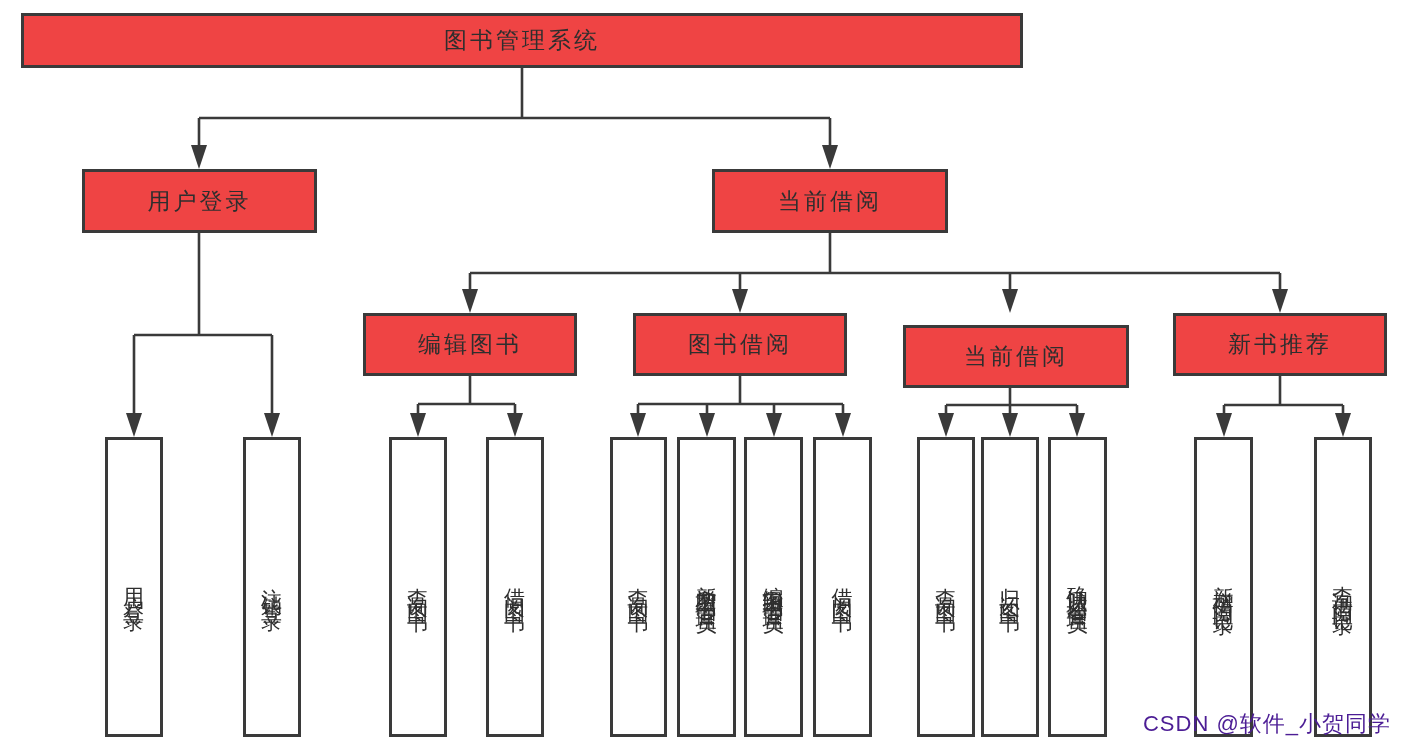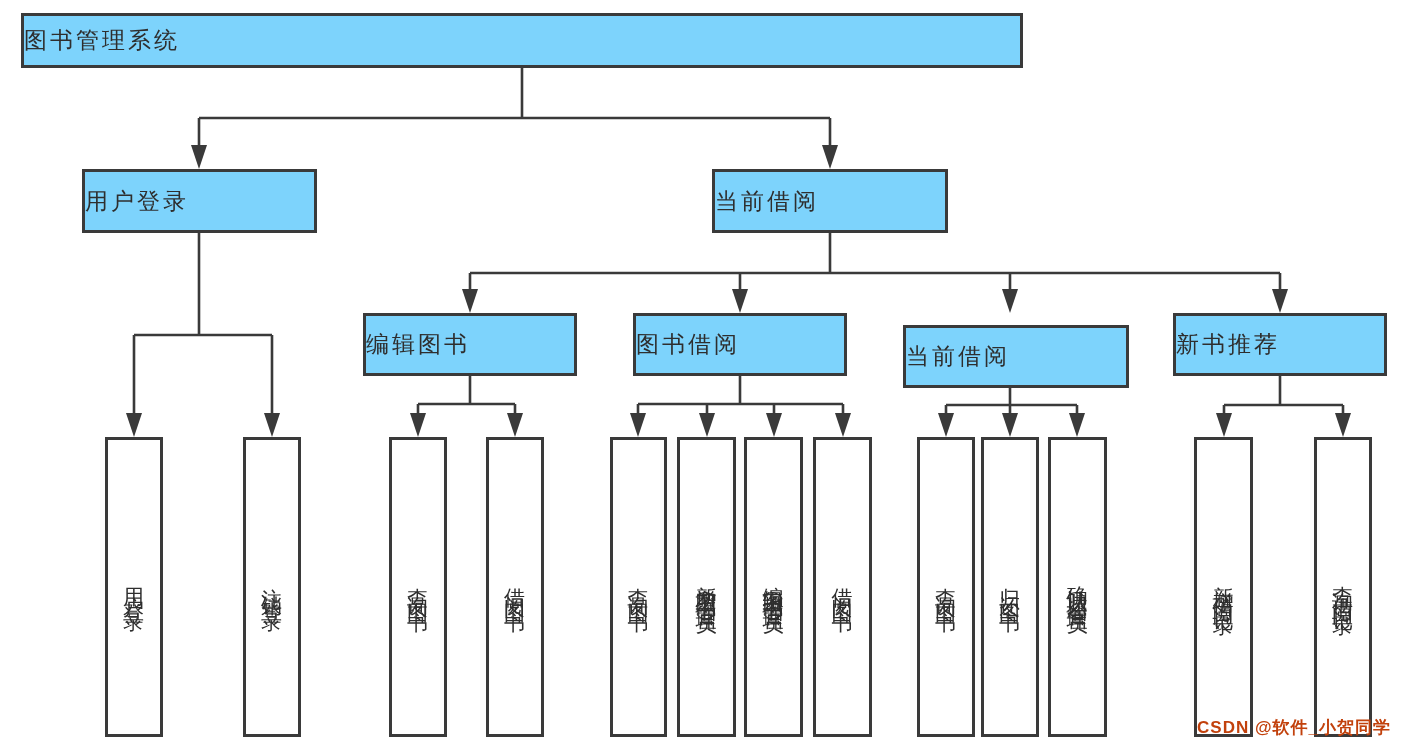--- a/index.html
+++ b/index.html
@@ -2,38 +2,38 @@
 <html><head>
 <meta charset="utf-8">
 <style>
   html,body{margin:0;padding:0;background:#ffffff;}
   .canvas{
     position:relative;width:1405px;height:747px;background:#ffffff;overflow:hidden;
     font-family:"Liberation Sans","DejaVu Sans",sans-serif;color:#2e2e2e;
   }
   .connectors{position:absolute;left:0;top:0;}
   .node{
-    position:absolute;box-sizing:border-box;border:3px solid #3a3a3a;background:#7dd3fc;
-    display:flex;align-items:center;
+    position:absolute;box-sizing:border-box;border:3px solid #3a3a3a;background:#ef4444;
+    display:flex;align-items:center;justify-content:center;
   }
   .node .lbl{
     font-size:23px;letter-spacing:3px;color:#2e2e2e;white-space:nowrap;
   }
   .leaf{
     position:absolute;box-sizing:border-box;border:3px solid #3a3a3a;background:#ffffff;
     width:58px;height:300px;top:437px;
     display:flex;align-items:center;justify-content:center;
   }
   .leaf .vlbl{
     writing-mode:vertical-rl;text-orientation:mixed;
     font-size:21px;letter-spacing:8px;line-height:1;color:#2e2e2e;
   }
   .watermark{
-    position:absolute;right:14px;bottom:8px;font-size:17px;letter-spacing:1px;
-    color:#c2410c;white-space:nowrap;font-weight:bold;
+    position:absolute;right:14px;bottom:8px;font-size:22px;letter-spacing:1px;
+    color:#4c1d95;white-space:nowrap;
   }
 </style>
 </head>
 <body>
 
 <div class="canvas">
 
   <svg class="connectors" width="1405" height="747" viewBox="0 0 1405 747">
     <g stroke="#3a3a3a" stroke-width="2.6" fill="none">
 

